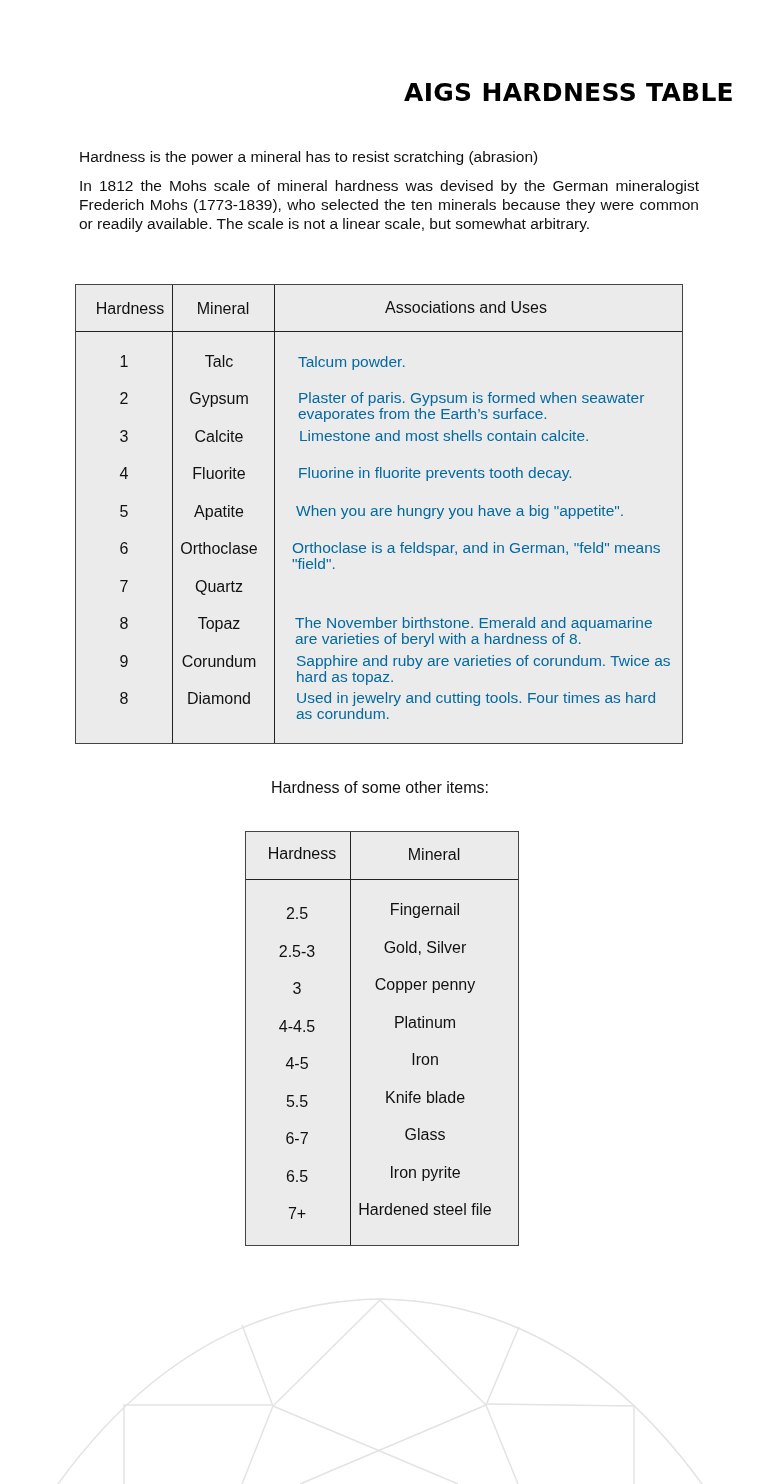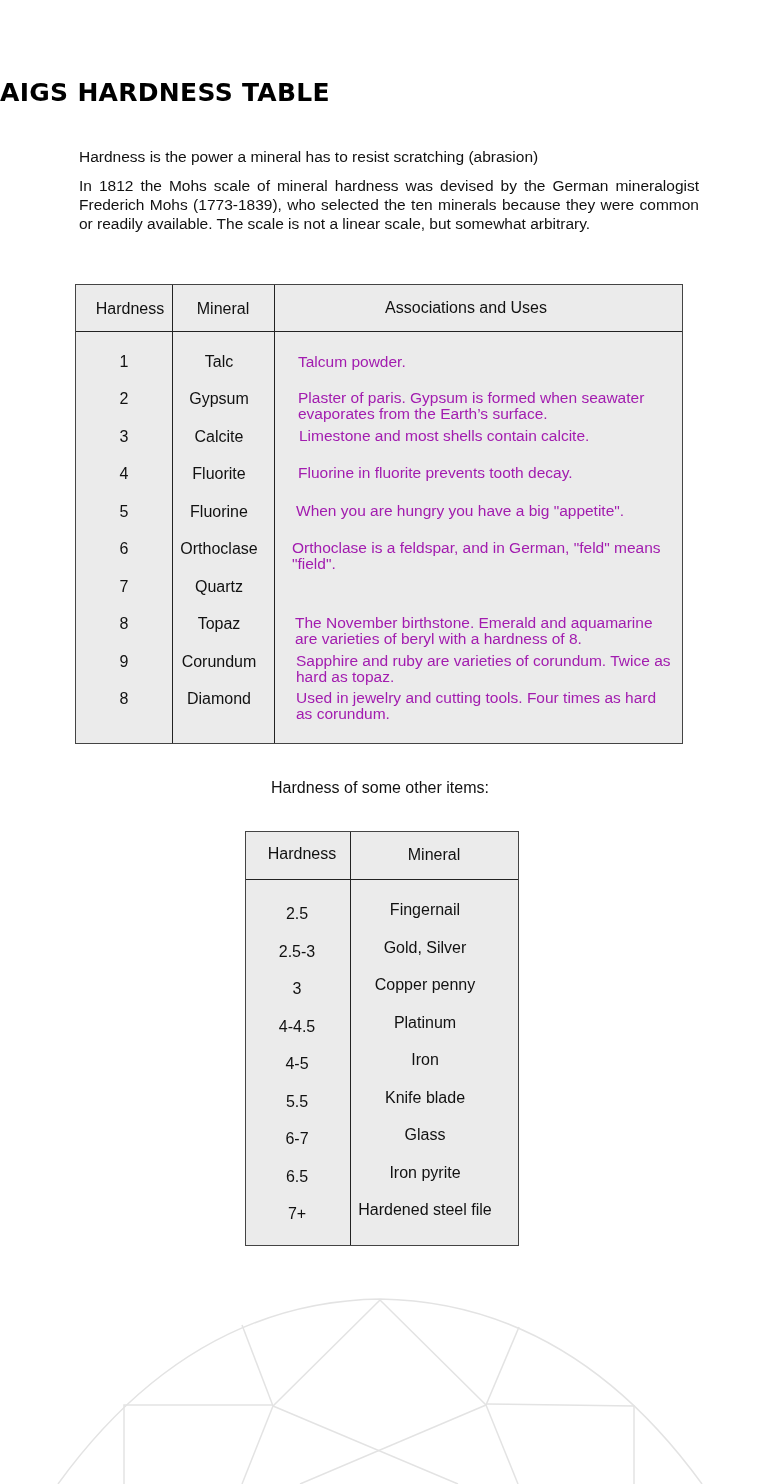--- a/index.html
+++ b/index.html
@@ -1,31 +1,31 @@
 <!DOCTYPE html>
 <html><head>
 <meta charset="utf-8">
 <style>
   html, body { margin: 0; padding: 0; background: #ffffff; }
   body { width: 760px; height: 1484px; position: relative; overflow: hidden;
          font-family: "Liberation Sans", sans-serif; color: #111; }
-  .title { position: absolute; top: 78px; left: 0; width: 734px; text-align: left;
+  .title { position: absolute; top: 78px; left: 0; width: 734px; text-align: right;
            font-family: "DejaVu Sans", sans-serif; font-weight: bold; font-size: 25px;
            letter-spacing: 0.3px; color: #000; }
   .intro { position: absolute; left: 79px; width: 620px; font-size: 15.5px; line-height: 19px; color: #111; }
   .intro1 { top: 147px; }
   .intro2 { top: 176px; text-align: justify; }
   .tbl { position: absolute; background: #ebebeb; border: 1px solid #444; box-sizing: border-box; padding-left: 40px; }
   .t1 { left: 75px; top: 284px; width: 608px; height: 460px; }
   .t2 { left: 245px; top: 831px; width: 274px; height: 415px; }
   .vline { position: absolute; top: 0; bottom: 0; width: 1px; background: #222; }
   .hline { position: absolute; left: 0; right: 0; height: 1px; background: #222; }
   .cell { position: absolute; font-size: 16px; color: #111; white-space: nowrap; }
   .center { text-align: center; }
-  .assoc { position: absolute; font-size: 15.5px; line-height: 16px; color: #a21caf; width: 380px; white-space: normal; }
+  .assoc { position: absolute; font-size: 15.5px; line-height: 16px; color: #0369a1; width: 380px; white-space: normal; }
   .subhead { position: absolute; top: 779px; left: 0; width: 760px; text-align: center; font-size: 16px; color: #111; }
   .gem { position: absolute; left: 0; top: 0; }
 </style>
 </head>
 <body>
 
 <div class="title">AIGS HARDNESS TABLE</div>
 <div class="intro intro1">Hardness is the power a mineral has to resist scratching (abrasion)</div>
 <div class="intro intro2">In 1812 the Mohs scale of mineral hardness was devised by the German mineralogist Frederich Mohs (1773-1839), who selected the ten minerals because they were common or readily available. The scale is not a linear scale, but somewhat arbitrary.</div>
 
@@ -52,21 +52,21 @@
         <div class="cell center" style="left:96px;width:94px;top:143px">Calcite</div>
         <div class="assoc" style="left:223px;top:143px">Limestone and most shells contain calcite.</div>
       </div>
       <div>
         <div class="cell center" style="left:0;width:96px;top:180px">4</div>
         <div class="cell center" style="left:96px;width:94px;top:180px">Fluorite</div>
         <div class="assoc" style="left:222px;top:180px">Fluorine in fluorite prevents tooth decay.</div>
       </div>
       <div>
         <div class="cell center" style="left:0;width:96px;top:218px">5</div>
-        <div class="cell center" style="left:96px;width:94px;top:218px">Fluorine</div>
+        <div class="cell center" style="left:96px;width:94px;top:218px">Apatite</div>
         <div class="assoc" style="left:220px;top:218px">When you are hungry you have a big "appetite".</div>
       </div>
       <div>
         <div class="cell center" style="left:0;width:96px;top:255px">6</div>
         <div class="cell center" style="left:96px;width:94px;top:255px">Orthoclase</div>
         <div class="assoc" style="left:216px;top:255px">Orthoclase is a feldspar, and in German, "feld" means "field".</div>
       </div>
       <div>
         <div class="cell center" style="left:0;width:96px;top:293px">7</div>
         <div class="cell center" style="left:96px;width:94px;top:293px">Quartz</div>

